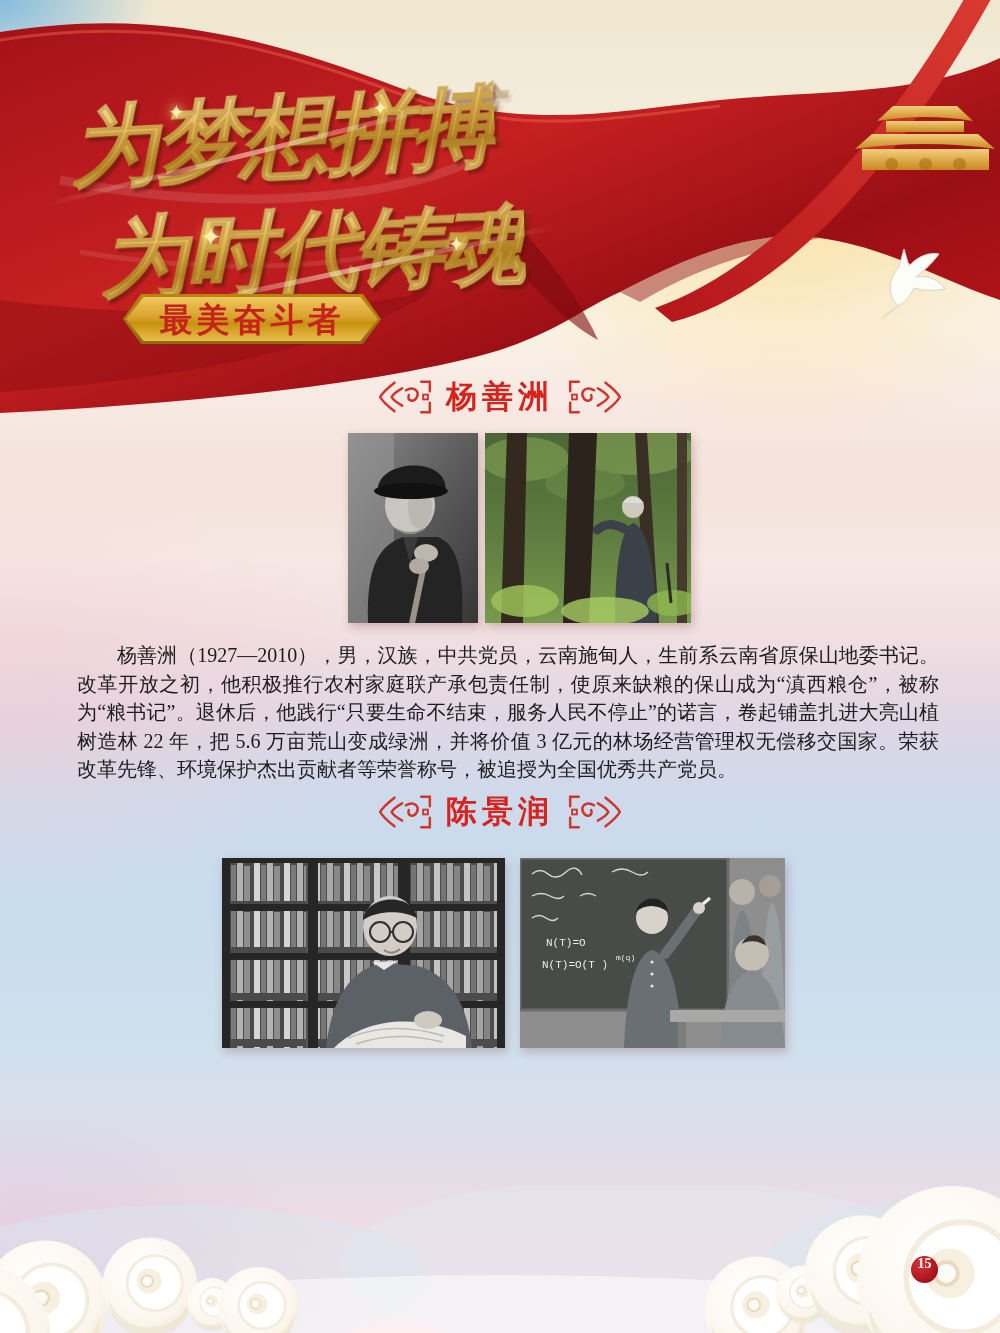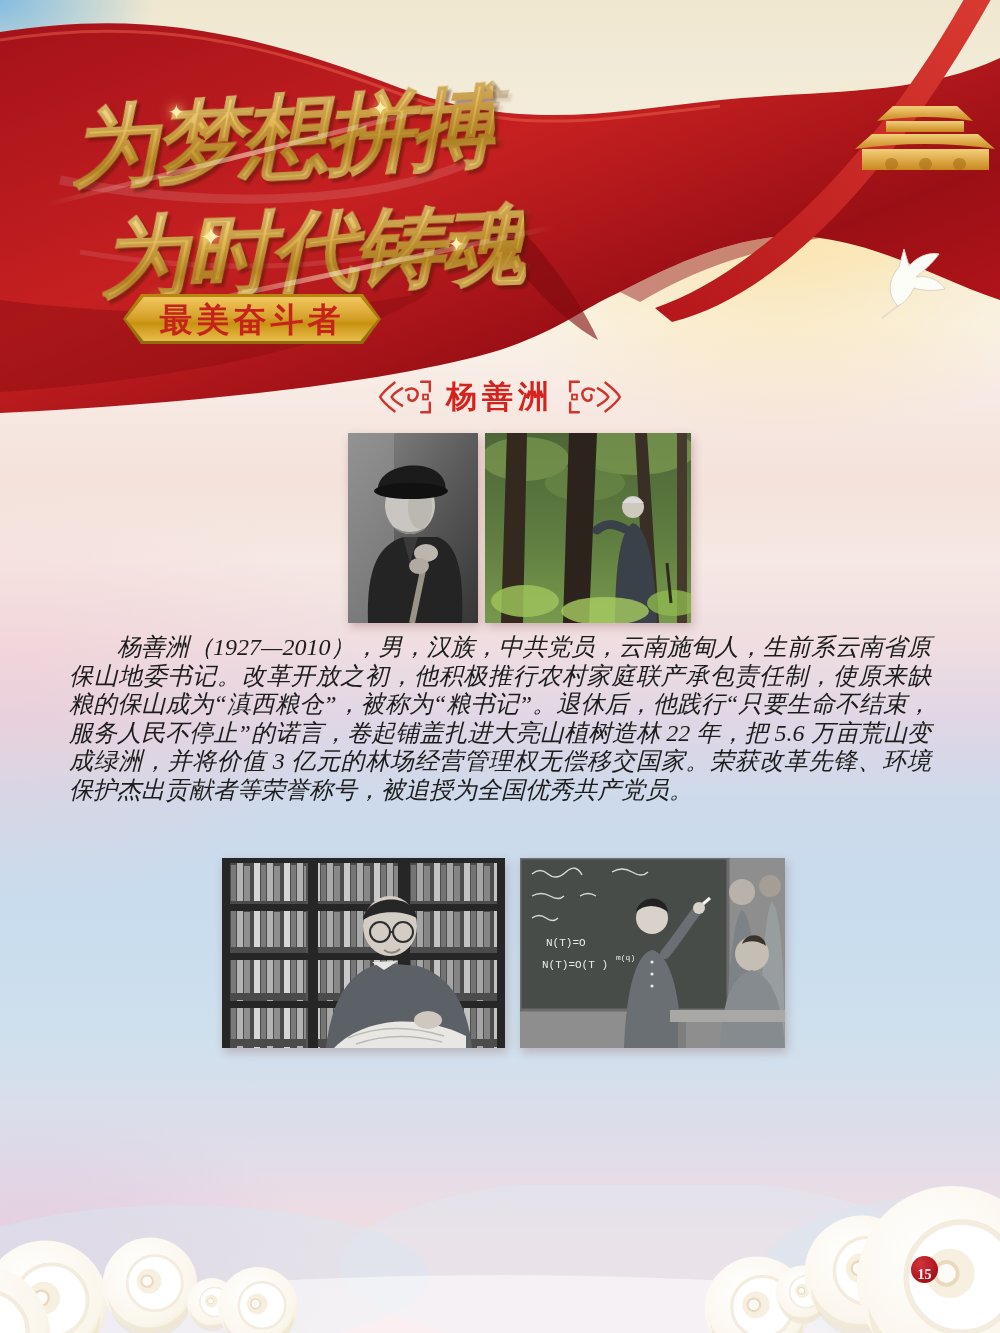--- a/index.html
+++ b/index.html
@@ -52,30 +52,30 @@
   .sec-header.h2{top:791px;}
   .sec-title{font-size:31px;font-weight:900;color:#d5231d;letter-spacing:5px;font-family:"Liberation Serif",serif;}
   .orn{width:58px;height:42px;}
   .orn.flip{transform:scaleX(-1);}
   
   .photo-row{position:absolute;display:flex;}
   .row1{left:348px;top:433px;gap:7px;}
   .row2{left:222px;top:850px;gap:15px;margin-top:8px;}
   .photo{box-shadow:2px 4px 9px rgba(130,70,70,.3);}
   
-  .para{position:absolute;left:69px;width:862px;margin:0;
-    font-family:"Liberation Serif",serif;font-size:24px;line-height:28.5px;
-    color:#1c1c1c;text-align:justify;text-indent:2em;font-style:italic;}
+  .para{position:absolute;left:69px;width:862px;margin:8px;
+    font-family:"Liberation Serif",serif;font-size:20px;line-height:28.5px;
+    color:#1c1c1c;text-align:justify;text-indent:2em;}
   .para.p1{top:633px;}
   .para.p2{top:1046px;}
   
   .clouds-svg{position:absolute;left:0;top:1185px;width:1000px;height:148px;}
   .pagenum{position:absolute;left:911px;top:1256px;width:27px;height:27px;border-radius:50%;
     background:radial-gradient(circle at 35% 30%,#d2343a,#a60f18 75%);
-    display:flex;align-items:flex-end;justify-content:center;
+    display:flex;align-items:flex-start;justify-content:center;
     color:#fff;font-size:14px;font-weight:700;font-family:"Liberation Serif",serif;}
 </style>
 </head>
 <body>
 
 <div class="page">
 
   <svg class="ribbon-svg" viewBox="0 0 1000 440" aria-hidden="true">
     <defs>
       <linearGradient id="ribMain" x1="0" y1="0" x2="1" y2="1">
@@ -214,20 +214,43 @@
       <path d="M140,96 C128,90 120,90 112,97" stroke="#3a4148" stroke-width="9" fill="none" stroke-linecap="round"></path>
       <ellipse cx="40" cy="168" rx="34" ry="16" fill="#9cc25b" opacity=".85"></ellipse>
       <ellipse cx="120" cy="178" rx="44" ry="14" fill="#a8cc62" opacity=".8"></ellipse>
       <ellipse cx="188" cy="170" rx="26" ry="13" fill="#8fb84f" opacity=".8"></ellipse>
       <line x1="182" y1="130" x2="186" y2="170" stroke="#2f2a22" stroke-width="3"></line>
     </svg>
   </div>
 
   <p class="para p1">杨善洲（1927—2010），男，汉族，中共党员，云南施甸人，生前系云南省原保山地委书记。改革开放之初，他积极推行农村家庭联产承包责任制，使原来缺粮的保山成为“滇西粮仓”，被称为“粮书记”。退休后，他践行“只要生命不结束，服务人民不停止”的诺言，卷起铺盖扎进大亮山植树造林 22 年，把 5.6 万亩荒山变成绿洲，并将价值 3 亿元的林场经营管理权无偿移交国家。荣获改革先锋、环境保护杰出贡献者等荣誉称号，被追授为全国优秀共产党员。</p>
 
+  <div class="sec-header h2">
+    <svg class="orn" viewBox="0 0 58 44">
+      <g fill="none" stroke="#cf352b" stroke-width="2.6" stroke-linecap="round">
+        <path d="M18,7 C9,14 5,18 3,22 C5,26 9,30 18,37"></path>
+        <path d="M26,13 C19,17 16,20 15,22 C16,24 19,27 26,31"></path>
+        <path d="M30,15 C38,10 45,16 41,23 C38,28 31,26 33,20"></path>
+        <path d="M46,6 L55,6 L55,16"></path>
+        <path d="M46,38 L55,38 L55,28"></path>
+      </g>
+      <rect x="48" y="19.5" width="5" height="5" fill="none" stroke="#cf352b" stroke-width="2"></rect>
+    </svg>
+    <span class="sec-title">陈景润</span>
+    <svg class="orn flip" viewBox="0 0 58 44">
+      <g fill="none" stroke="#cf352b" stroke-width="2.6" stroke-linecap="round">
+        <path d="M18,7 C9,14 5,18 3,22 C5,26 9,30 18,37"></path>
+        <path d="M26,13 C19,17 16,20 15,22 C16,24 19,27 26,31"></path>
+        <path d="M30,15 C38,10 45,16 41,23 C38,28 31,26 33,20"></path>
+        <path d="M46,6 L55,6 L55,16"></path>
+        <path d="M46,38 L55,38 L55,28"></path>
+      </g>
+      <rect x="48" y="19.5" width="5" height="5" fill="none" stroke="#cf352b" stroke-width="2"></rect>
+    </svg>
+  </div>
 
   <div class="photo-row row2">
     <svg class="photo" width="283" height="190" viewBox="0 0 283 190">
       <defs>
         <pattern id="books" width="30" height="46" patternUnits="userSpaceOnUse">
           <rect width="30" height="46" fill="#4a4a4a"></rect>
           <rect x="2" y="5" width="6" height="38" fill="#d6d6d6"></rect>
           <rect x="9" y="7" width="5" height="36" fill="#7a7a7a"></rect>
           <rect x="15" y="4" width="6" height="39" fill="#b3b3b3"></rect>
           <rect x="22" y="8" width="6" height="35" fill="#8e8e8e"></rect>

